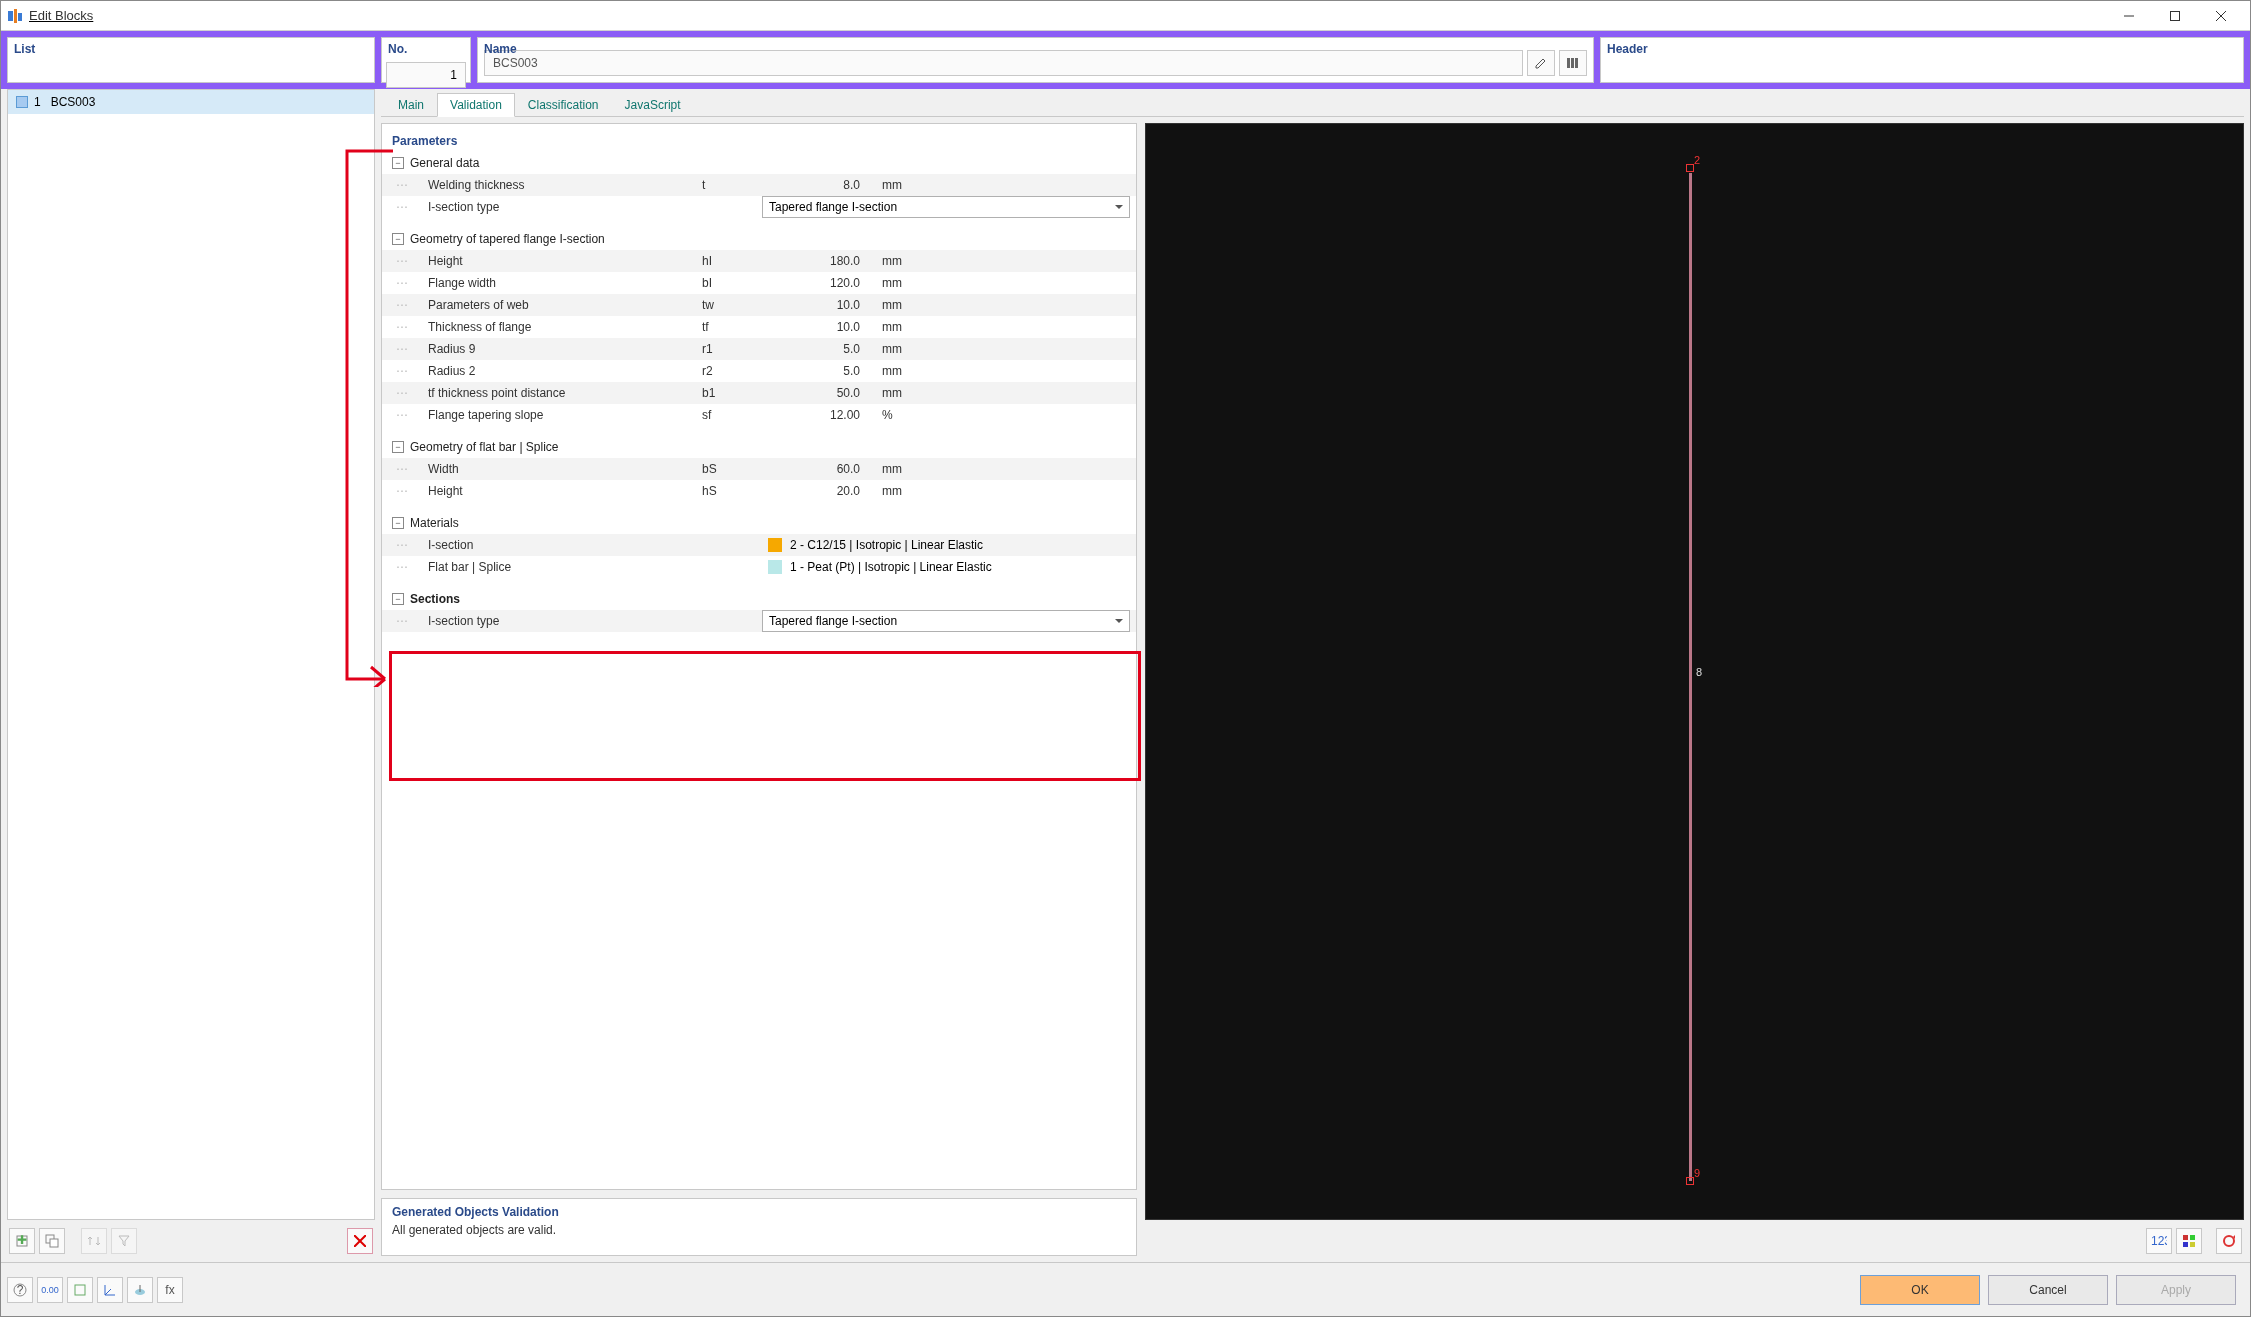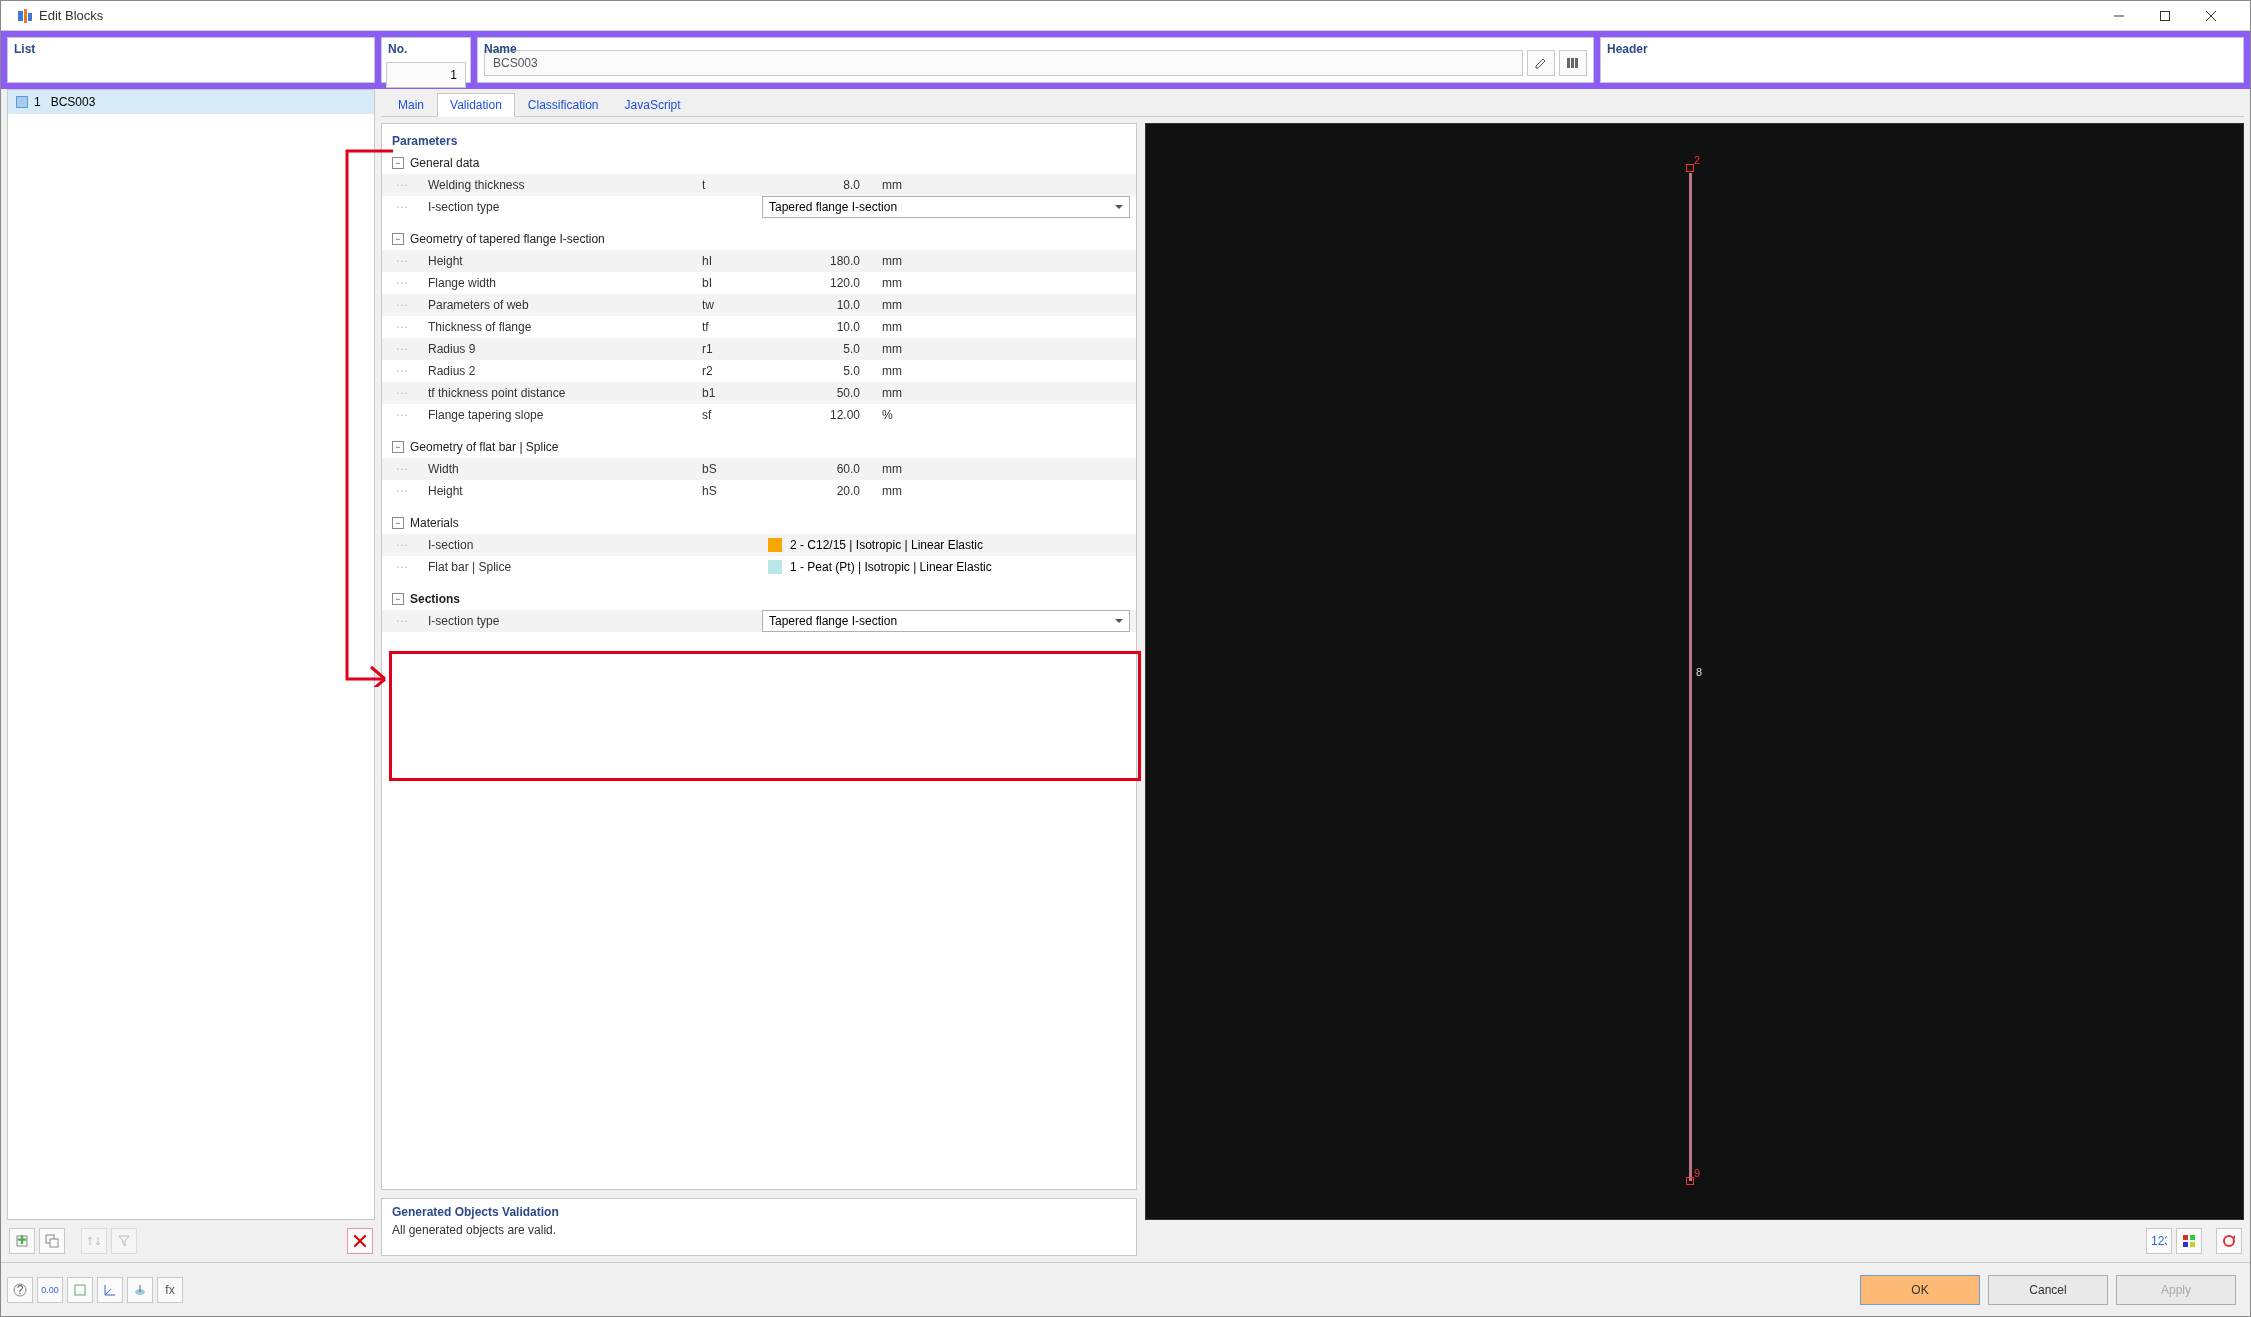--- a/index.html
+++ b/index.html
@@ -1,19 +1,19 @@
 <!DOCTYPE html>
 <html><head>
 <meta charset="utf-8">
 <style>
 * { box-sizing: border-box; margin: 0; padding: 0; font-family: "Segoe UI", Tahoma, sans-serif; font-size: 12px; }
 body { background: #f0f0f0; height: 1317px; width: 2251px; overflow: hidden; transform-origin: 0 0; }
 
 .window { display: flex; flex-direction: column; height: 1317px; width: 100%; background: #fff; border: 1px solid #888; }
-.titlebar { display: flex; align-items: center; height: 30px; padding: 0 16px; border-bottom: 1px solid #d0d0d0; }
+.titlebar { display: flex; align-items: center; height: 30px; padding: 0 6px; border-bottom: 1px solid #d0d0d0; text-decoration: underline; }
 .titlebar-icon { width: 16px; height: 16px; margin-right: 6px; display:inline-block; }
 .title-text { font-size: 13px; color: #333; }
 .titlebar-spacer { flex: 1; }
 .titlebar-btn { width: 46px; height: 29px; display:flex; align-items:center; justify-content:center; color:#333; }
 
 .client { flex:1; display:flex; flex-direction:column; }
 .top-row { display:flex; height: 58px; gap: 6px; padding: 6px; background:#8b5cf6; }
 .panel { background:#fff; border:1px solid #c8c8c8; position:relative; }
 .panel-hdr { position:absolute; top:4px; left:6px; font-weight:bold; color:#2a4a8a; font-size:12px; }
 
@@ -31,21 +31,21 @@
 
 .mid-row { flex:1; display:flex; gap:6px; padding:0 6px 6px 6px; background:#f0f0f0; }
 .left-col { width:368px; display:flex; flex-direction:column; gap:6px; }
 .left-main { flex:1; background:#fff; border:1px solid #c8c8c8; }
 .left-toolbar { height:30px; display:flex; gap:4px; padding:2px; align-items:center; }
 .tool-btn { width:26px;height:26px; border:1px solid #c8c8c8; background:#fafafa; display:flex;align-items:center;justify-content:center; font-size:11px; color:#666; }
 .tool-btn.red { color:#d00; border-color:#d9a; }
 
 .center-col { flex:1; display:flex; flex-direction:column; gap:6px; position:relative; }
 .tabs { display:flex; height:28px; align-items:flex-end; border-bottom:1px solid #c8c8c8; background:#f0f0f0; padding-left:4px; }
-.tab { padding:4px 12px; border:1px solid transparent; border-bottom:none; color:#1d4ed8; cursor:pointer; }
+.tab { padding:4px 12px; border:1px solid transparent; border-bottom:none; color:#0f766e; cursor:pointer; }
 .tab.active { background:#fff; border-color:#c8c8c8; border-bottom:1px solid #fff; position:relative; top:1px; }
 .content-area { flex:1; display:flex; gap:8px; }
 .params-col { width: 756px; display:flex; flex-direction:column; gap:8px; }
 .params-panel { flex:1; background:#fff; border:1px solid #c8c8c8; }
 .params-inner { padding:6px 0 0 0; }
 .sec-title { color:#2a4a8a; font-weight:bold; padding:4px 10px; }
 .grp-hdr { display:flex; align-items:center; height:22px; padding-left:10px; font-size:12px; color:#222; }
 .grp-hdr .exp { width:12px;height:12px;border:1px solid #888;display:flex;align-items:center;justify-content:center;font-size:9px;margin-right:6px;line-height:1; color:#555; }
 .row { display:flex; align-items:center; height:22px; }
 .row .ind { width:40px; text-align:center; color:#bbb; }

